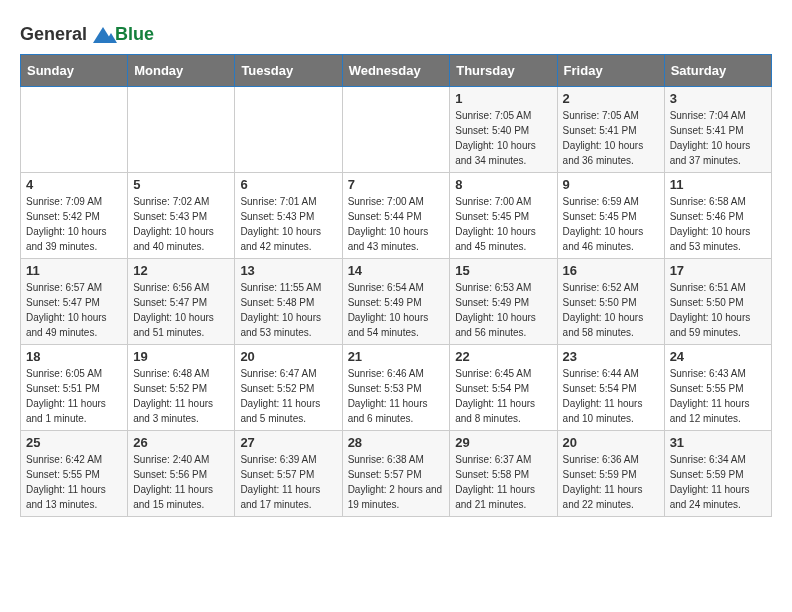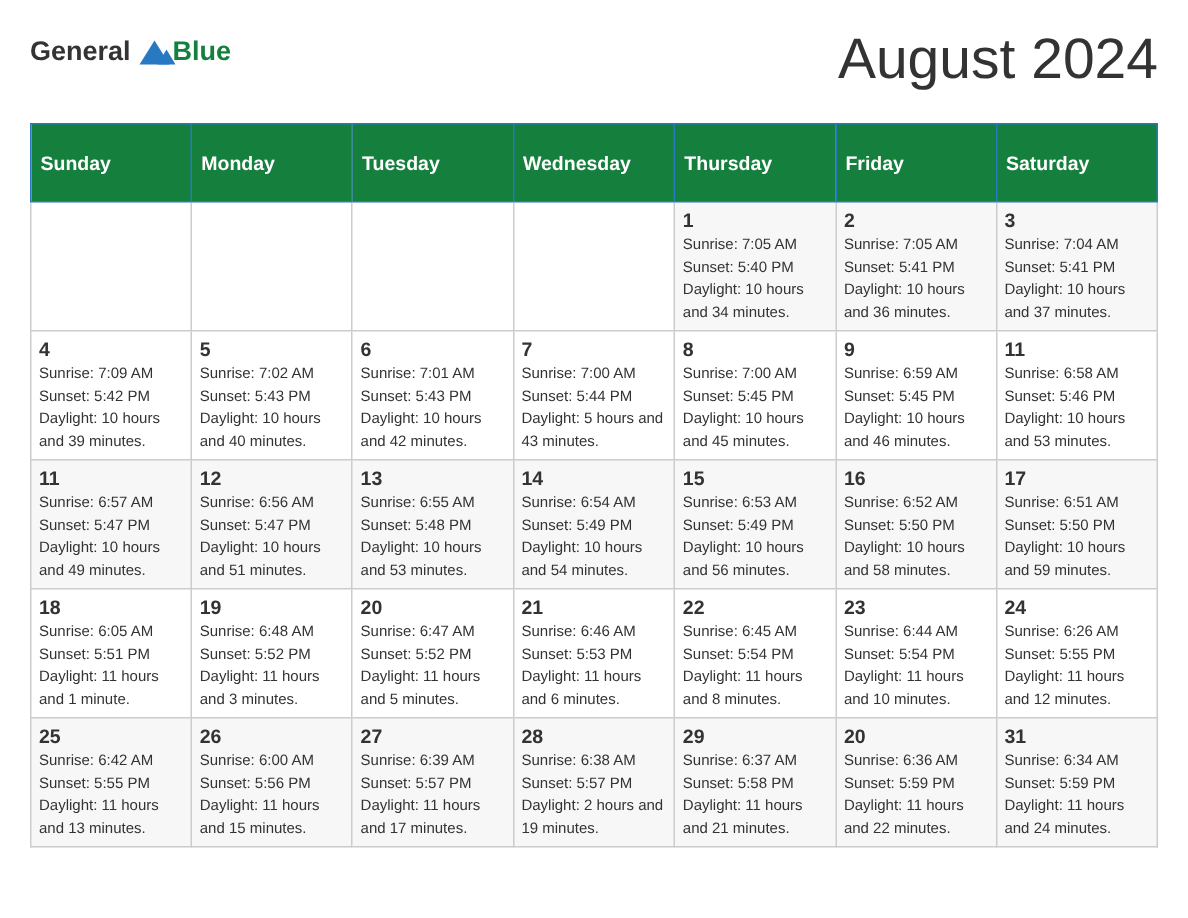--- a/index.html
+++ b/index.html
@@ -7,21 +7,21 @@
       font-family: Arial, sans-serif;
       background: #fff;
       width: 792px;
       min-height: 612px;
       padding: 20px;
     }
     .header-section {
       display: flex;
       align-items: flex-start;
       justify-content: space-between;
-      margin-bottom: 20px;
+      margin-bottom: 8px;
     }
     .logo {
       display: flex;
       align-items: center;
       margin-top: 4px;
     }
     .title-block {
       text-align: right;
     }
     .calendar-title {
@@ -34,24 +34,24 @@
       font-size: 16px;
       color: #333;
       font-weight: bold;
     }
     table {
       width: 100%;
       border-collapse: collapse;
       font-size: 11px;
     }
     thead tr th {
-      background-color: #15803d;
+      background-color: #737373;
       color: #fff;
       text-align: left;
-      padding: 18px 6px;
+      padding: 8px 6px;
       font-size: 13px;
       font-weight: bold;
       border: 1px solid #2979c2;
     }
     tbody tr td {
       border: 1px solid #ccc;
       vertical-align: top;
       padding: 4px 5px;
       height: 82px;
       width: 108px;
@@ -88,21 +88,20 @@
             <span style="color:#333;">General</span><svg width="28" height="20" viewBox="0 0 28 20" style="vertical-align:middle;margin-left:2px;">
                 <polygon points="4,18 14,2 24,18" fill="#2979c2"></polygon>
                 <polygon points="16,18 22,8 28,18" fill="#2979c2"></polygon>
               </svg>
           </div>
           <div style="font-size:18px;font-weight:bold;color:#15803d;margin-left:-2px;">Blue</div>
         </div>
       </div>
     </div>
     <div class="title-block">
-      <div class="calendar-title">August 2024</div>
     </div>
   </div>
 
   <table>
     <thead>
       <tr>
       <th>Sunday</th>
           <th>Monday</th>
           <th>Tuesday</th>
           <th>Wednesday</th>
@@ -165,21 +164,21 @@
             <span>Sunrise: 7:01 AM</span><br>
             <span>Sunset: 5:43 PM</span><br>
             <span>Daylight: 10 hours and 42 minutes.</span>
           </div>
         </td>
           <td>
           <span class="day-number">7</span>
           <div class="day-info">
             <span>Sunrise: 7:00 AM</span><br>
             <span>Sunset: 5:44 PM</span><br>
-            <span>Daylight: 5 hours and 43 minutes.</span>
+            <span>Daylight: 10 hours and 43 minutes.</span>
           </div>
         </td>
           <td>
           <span class="day-number">8</span>
           <div class="day-info">
             <span>Sunrise: 7:00 AM</span><br>
             <span>Sunset: 5:45 PM</span><br>
             <span>Daylight: 10 hours and 45 minutes.</span>
           </div>
         </td>
@@ -213,21 +212,21 @@
           <span class="day-number">12</span>
           <div class="day-info">
             <span>Sunrise: 6:56 AM</span><br>
             <span>Sunset: 5:47 PM</span><br>
             <span>Daylight: 10 hours and 51 minutes.</span>
           </div>
         </td>
           <td>
           <span class="day-number">13</span>
           <div class="day-info">
-            <span>Sunrise: 6:55 AM</span><br>
+            <span>Sunrise: 11:55 AM</span><br>
             <span>Sunset: 5:48 PM</span><br>
             <span>Daylight: 10 hours and 53 minutes.</span>
           </div>
         </td>
           <td>
           <span class="day-number">14</span>
           <div class="day-info">
             <span>Sunrise: 6:54 AM</span><br>
             <span>Sunset: 5:49 PM</span><br>
             <span>Daylight: 10 hours and 54 minutes.</span>
@@ -303,39 +302,39 @@
           <span class="day-number">23</span>
           <div class="day-info">
             <span>Sunrise: 6:44 AM</span><br>
             <span>Sunset: 5:54 PM</span><br>
             <span>Daylight: 11 hours and 10 minutes.</span>
           </div>
         </td>
           <td>
           <span class="day-number">24</span>
           <div class="day-info">
-            <span>Sunrise: 6:26 AM</span><br>
+            <span>Sunrise: 6:43 AM</span><br>
             <span>Sunset: 5:55 PM</span><br>
             <span>Daylight: 11 hours and 12 minutes.</span>
           </div>
         </td>
         </tr>
         <tr>
           <td>
           <span class="day-number">25</span>
           <div class="day-info">
             <span>Sunrise: 6:42 AM</span><br>
             <span>Sunset: 5:55 PM</span><br>
             <span>Daylight: 11 hours and 13 minutes.</span>
           </div>
         </td>
           <td>
           <span class="day-number">26</span>
           <div class="day-info">
-            <span>Sunrise: 6:00 AM</span><br>
+            <span>Sunrise: 2:40 AM</span><br>
             <span>Sunset: 5:56 PM</span><br>
             <span>Daylight: 11 hours and 15 minutes.</span>
           </div>
         </td>
           <td>
           <span class="day-number">27</span>
           <div class="day-info">
             <span>Sunrise: 6:39 AM</span><br>
             <span>Sunset: 5:57 PM</span><br>
             <span>Daylight: 11 hours and 17 minutes.</span>

